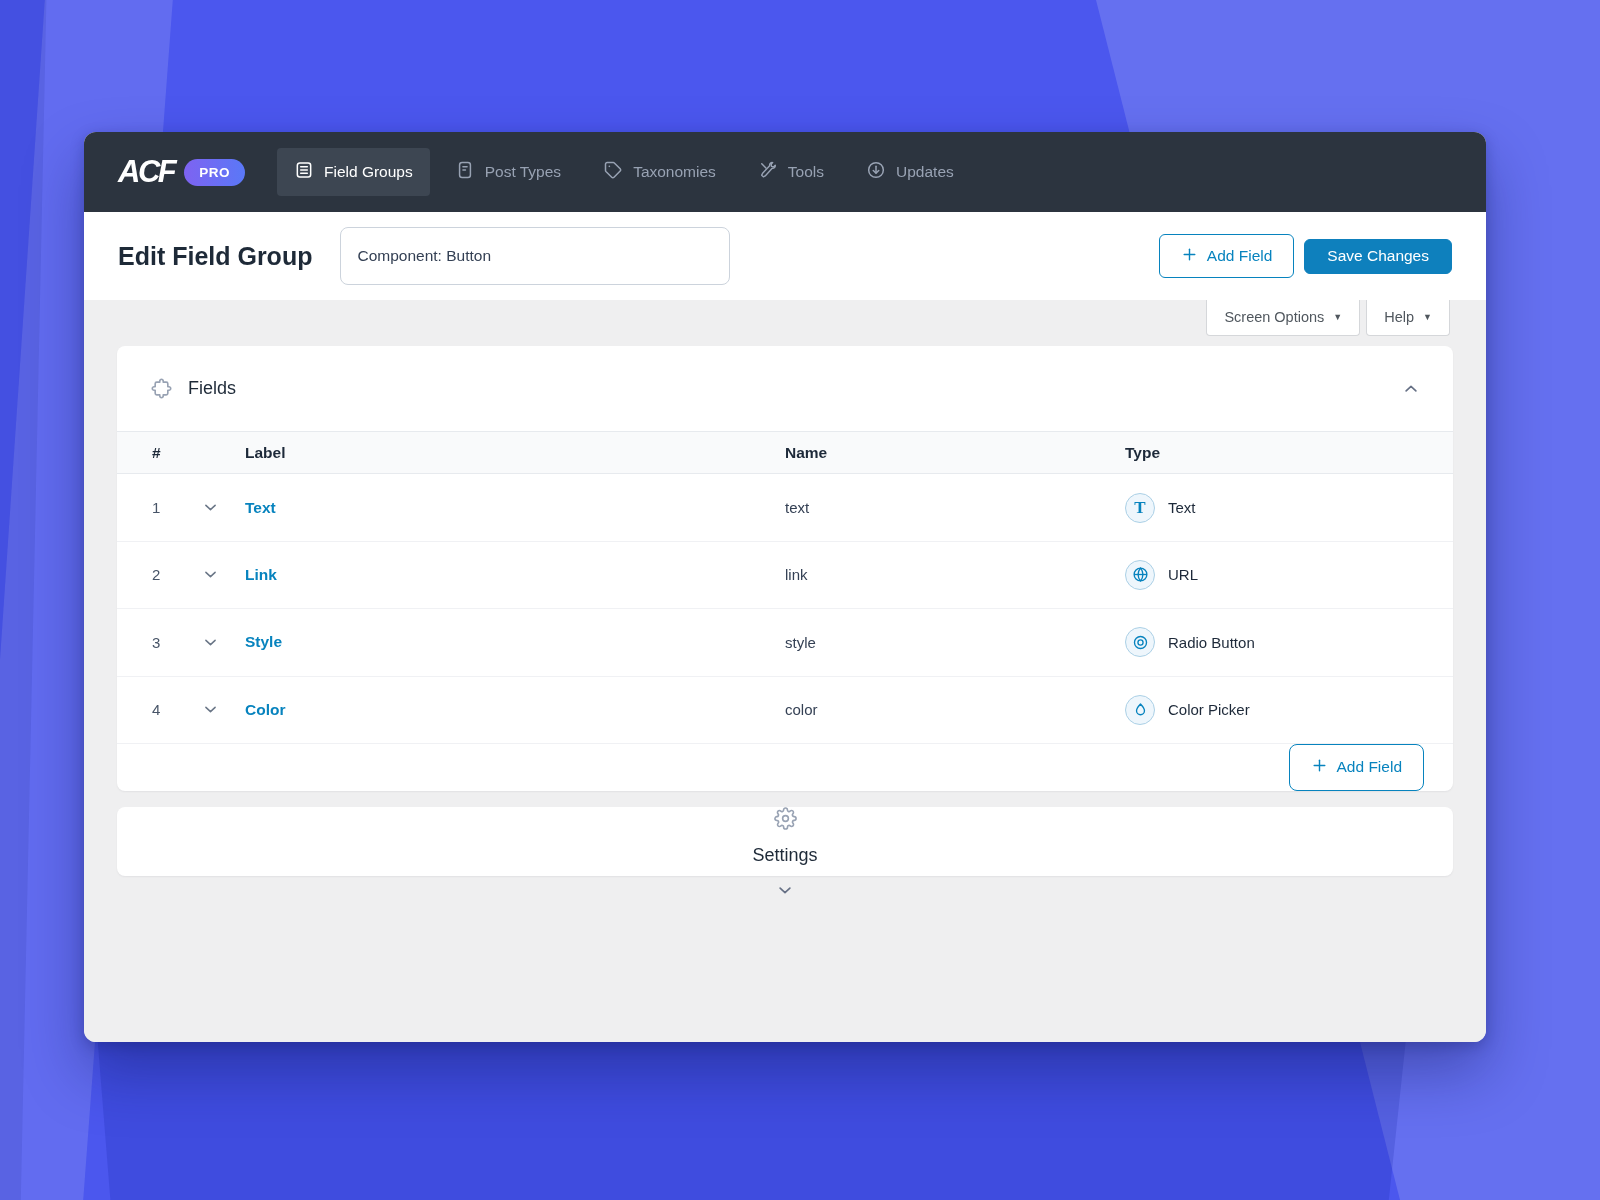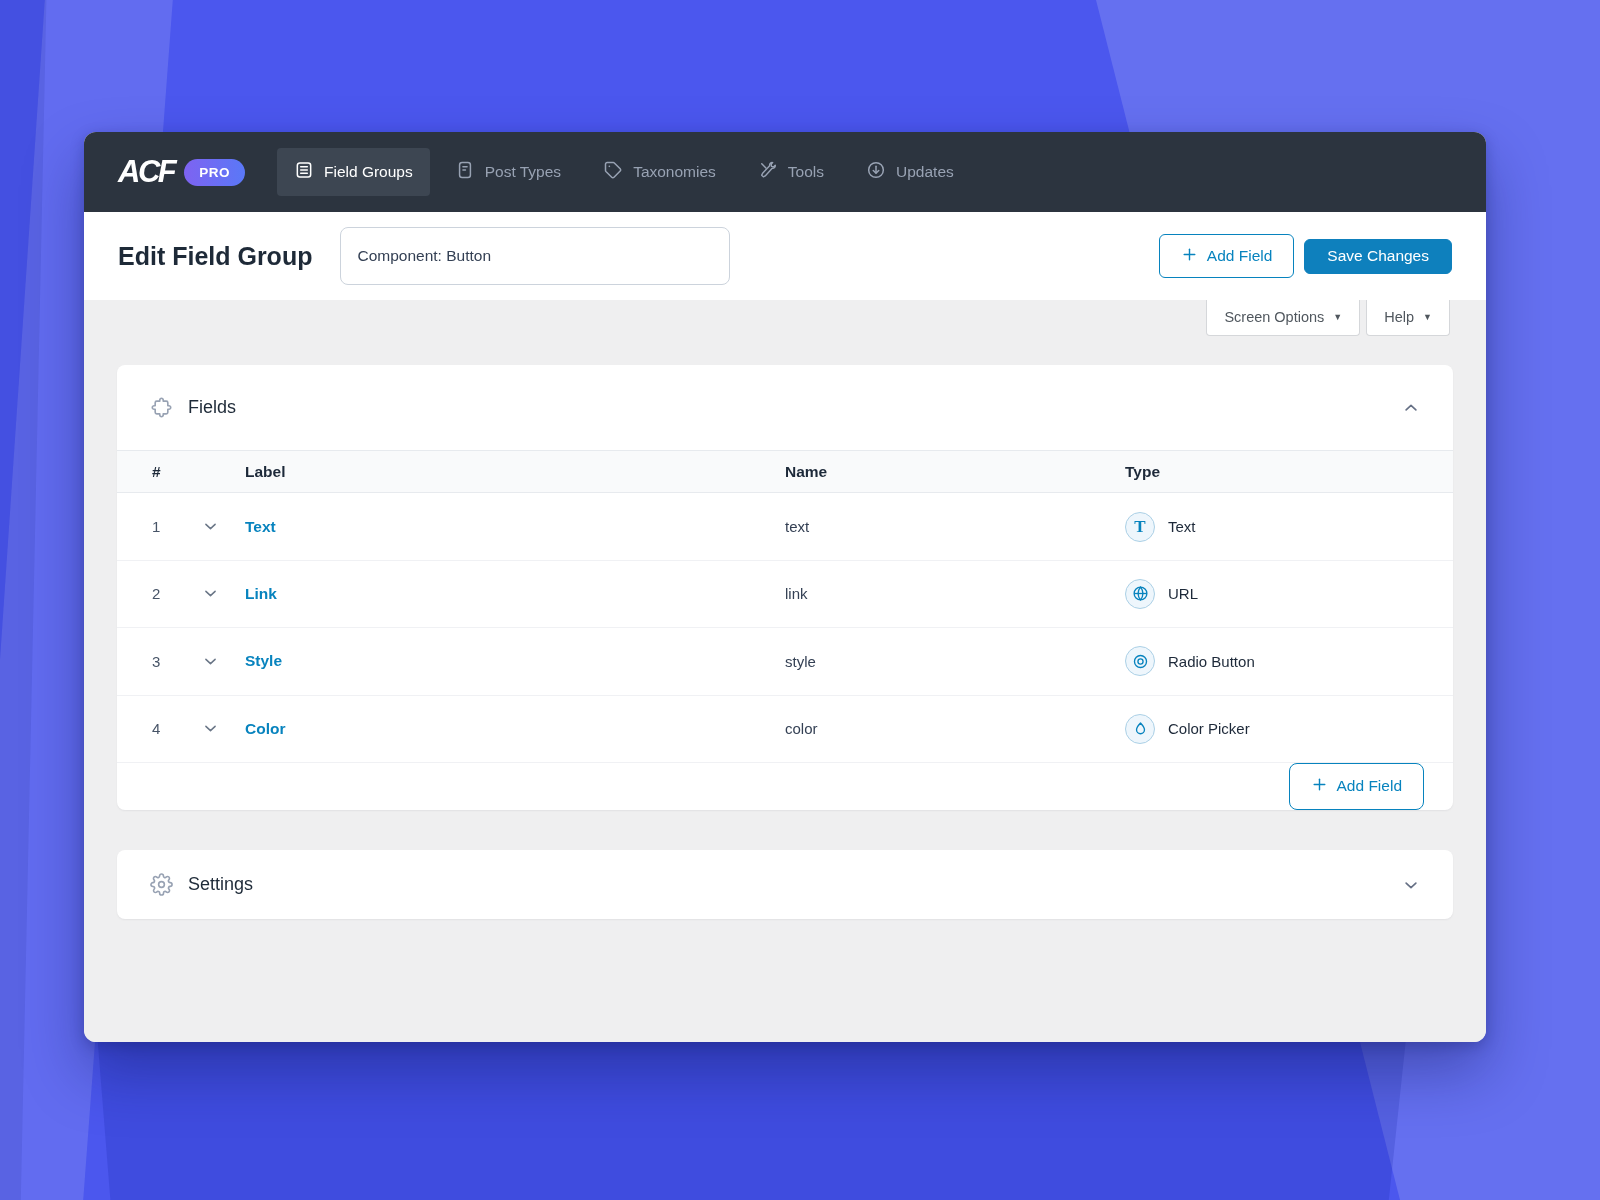--- a/index.html
+++ b/index.html
@@ -56,21 +56,21 @@
     font-family:"Liberation Sans","DejaVu Sans",sans-serif; outline:none; background:#fff;
   }
   .header-spacer { flex:1; }
   .btn { display:inline-flex; align-items:center; justify-content:center; gap:9px;
          border-radius:6px; font-size:15.5px; font-weight:500; cursor:pointer; white-space:nowrap; }
   .btn-secondary { height:44px; padding:0 21px; background:#fff; color:#0783be; border:1px solid #0783be; }
   .btn-primary  { height:35px; padding:0 22px; background:#0e80bd; color:#fff; border:1px solid #0e80bd; margin-left:10px; }
   .btn svg { width:17px; height:17px; }
 
   
-  .content { flex:1; position:relative; background:#efeff0; padding:65px 33px 0; }
+  .content { flex:1; position:relative; background:#efeff0; padding:46px 33px 0; }
 
   .screen-tabs { position:absolute; top:0; right:36px; display:flex; gap:6px; }
   .screen-tab {
     background:#fff; border:1px solid #d5d7da; border-top:none;
     border-radius:0 0 4px 4px; padding:9px 17px 10px;
     font-size:14.5px; color:#50575e; display:flex; align-items:center; gap:9px; cursor:pointer;
   }
   .screen-tab .caret { font-size:9px; color:#50575e; }
 
   .panel { background:#fff; border-radius:8px; box-shadow:0 1px 2px rgba(16,24,40,.06); }
@@ -104,21 +104,21 @@
     display:flex; align-items:center; justify-content:center; color:#0783be; flex:0 0 auto;
   }
   .type-badge svg { width:17px; height:17px; }
   .type-badge .t-letter { font-family:"Liberation Serif","DejaVu Serif",serif; font-size:17px; font-weight:600; line-height:1; }
   .type-label { font-size:15px; color:#1d2939; }
 
   .fields-footer { flex:1; display:flex; align-items:center; justify-content:flex-end; padding-right:29px; }
   .fields-footer .btn-secondary { height:47px; border-radius:8px; }
 
   
-  .settings-panel { margin-top:40px; height:69px; display:flex; align-items:center; padding:0 33px; gap:15px; }
+  .settings-panel { margin-top:16px; height:69px; display:flex; align-items:center; padding:0 33px; gap:15px;flex-direction:column; }
 </style>
 </head>
 <body>
 
 <div class="bg-shape bg-right"></div>
 <div class="bg-shape bg-left"></div>
 <div class="bg-shape bg-left-dark"></div>
 <div class="bg-shape bg-bottom"></div>
 
 <div class="window">

